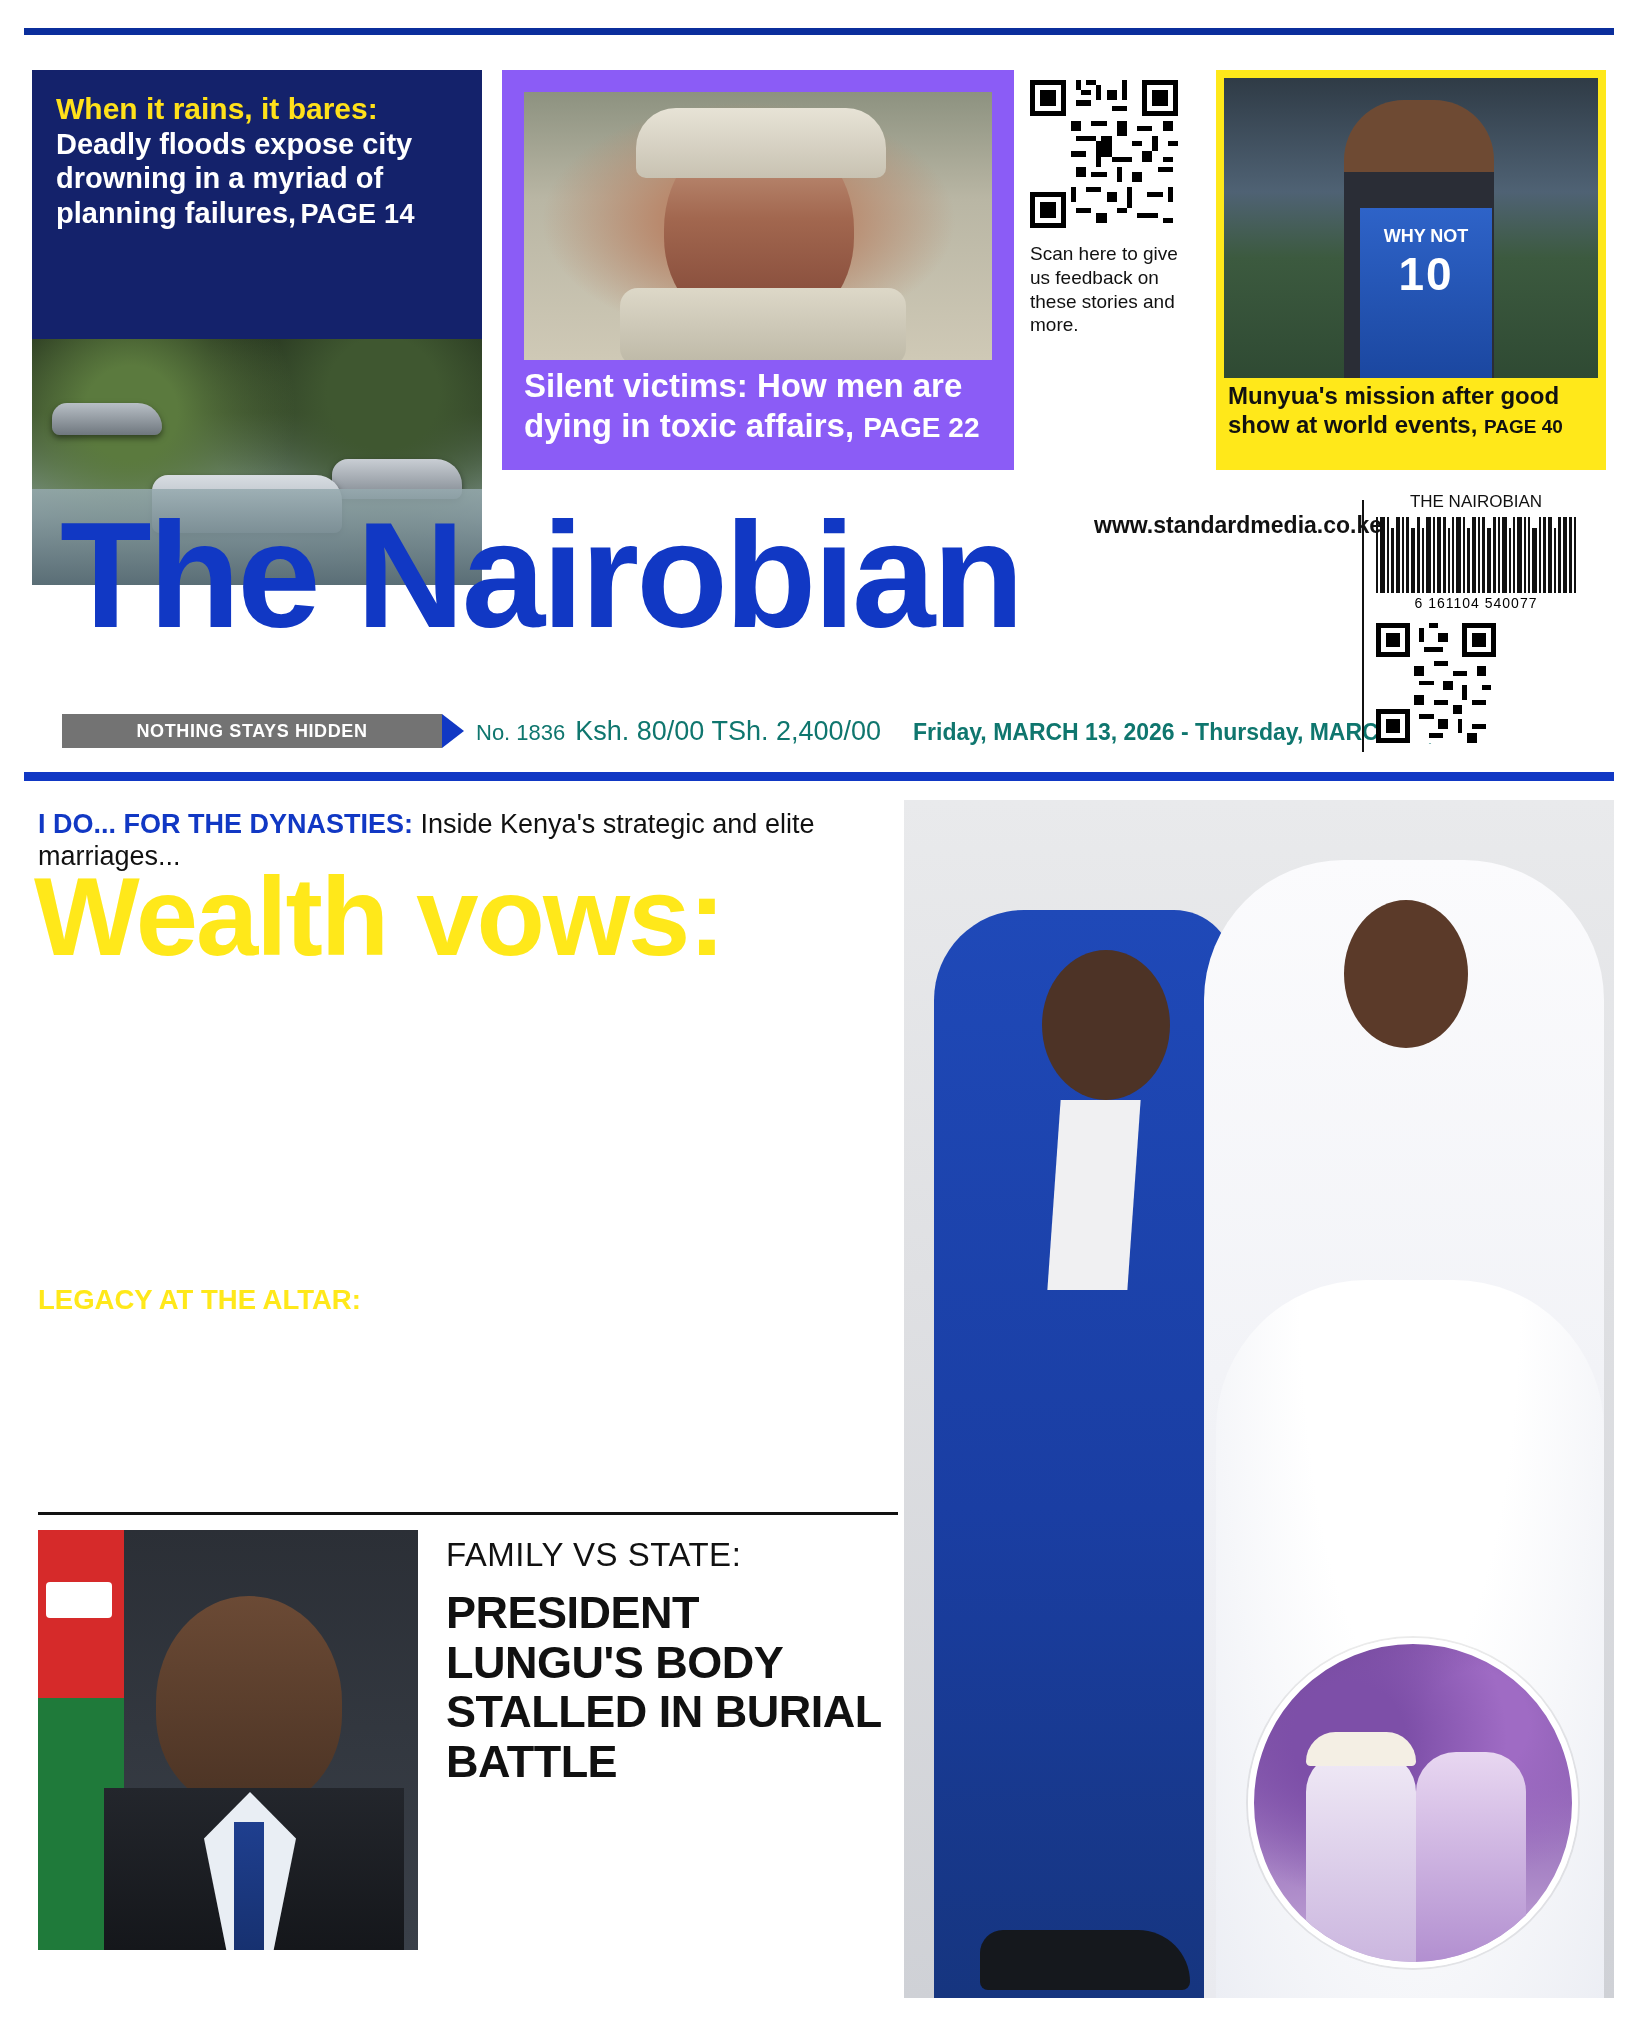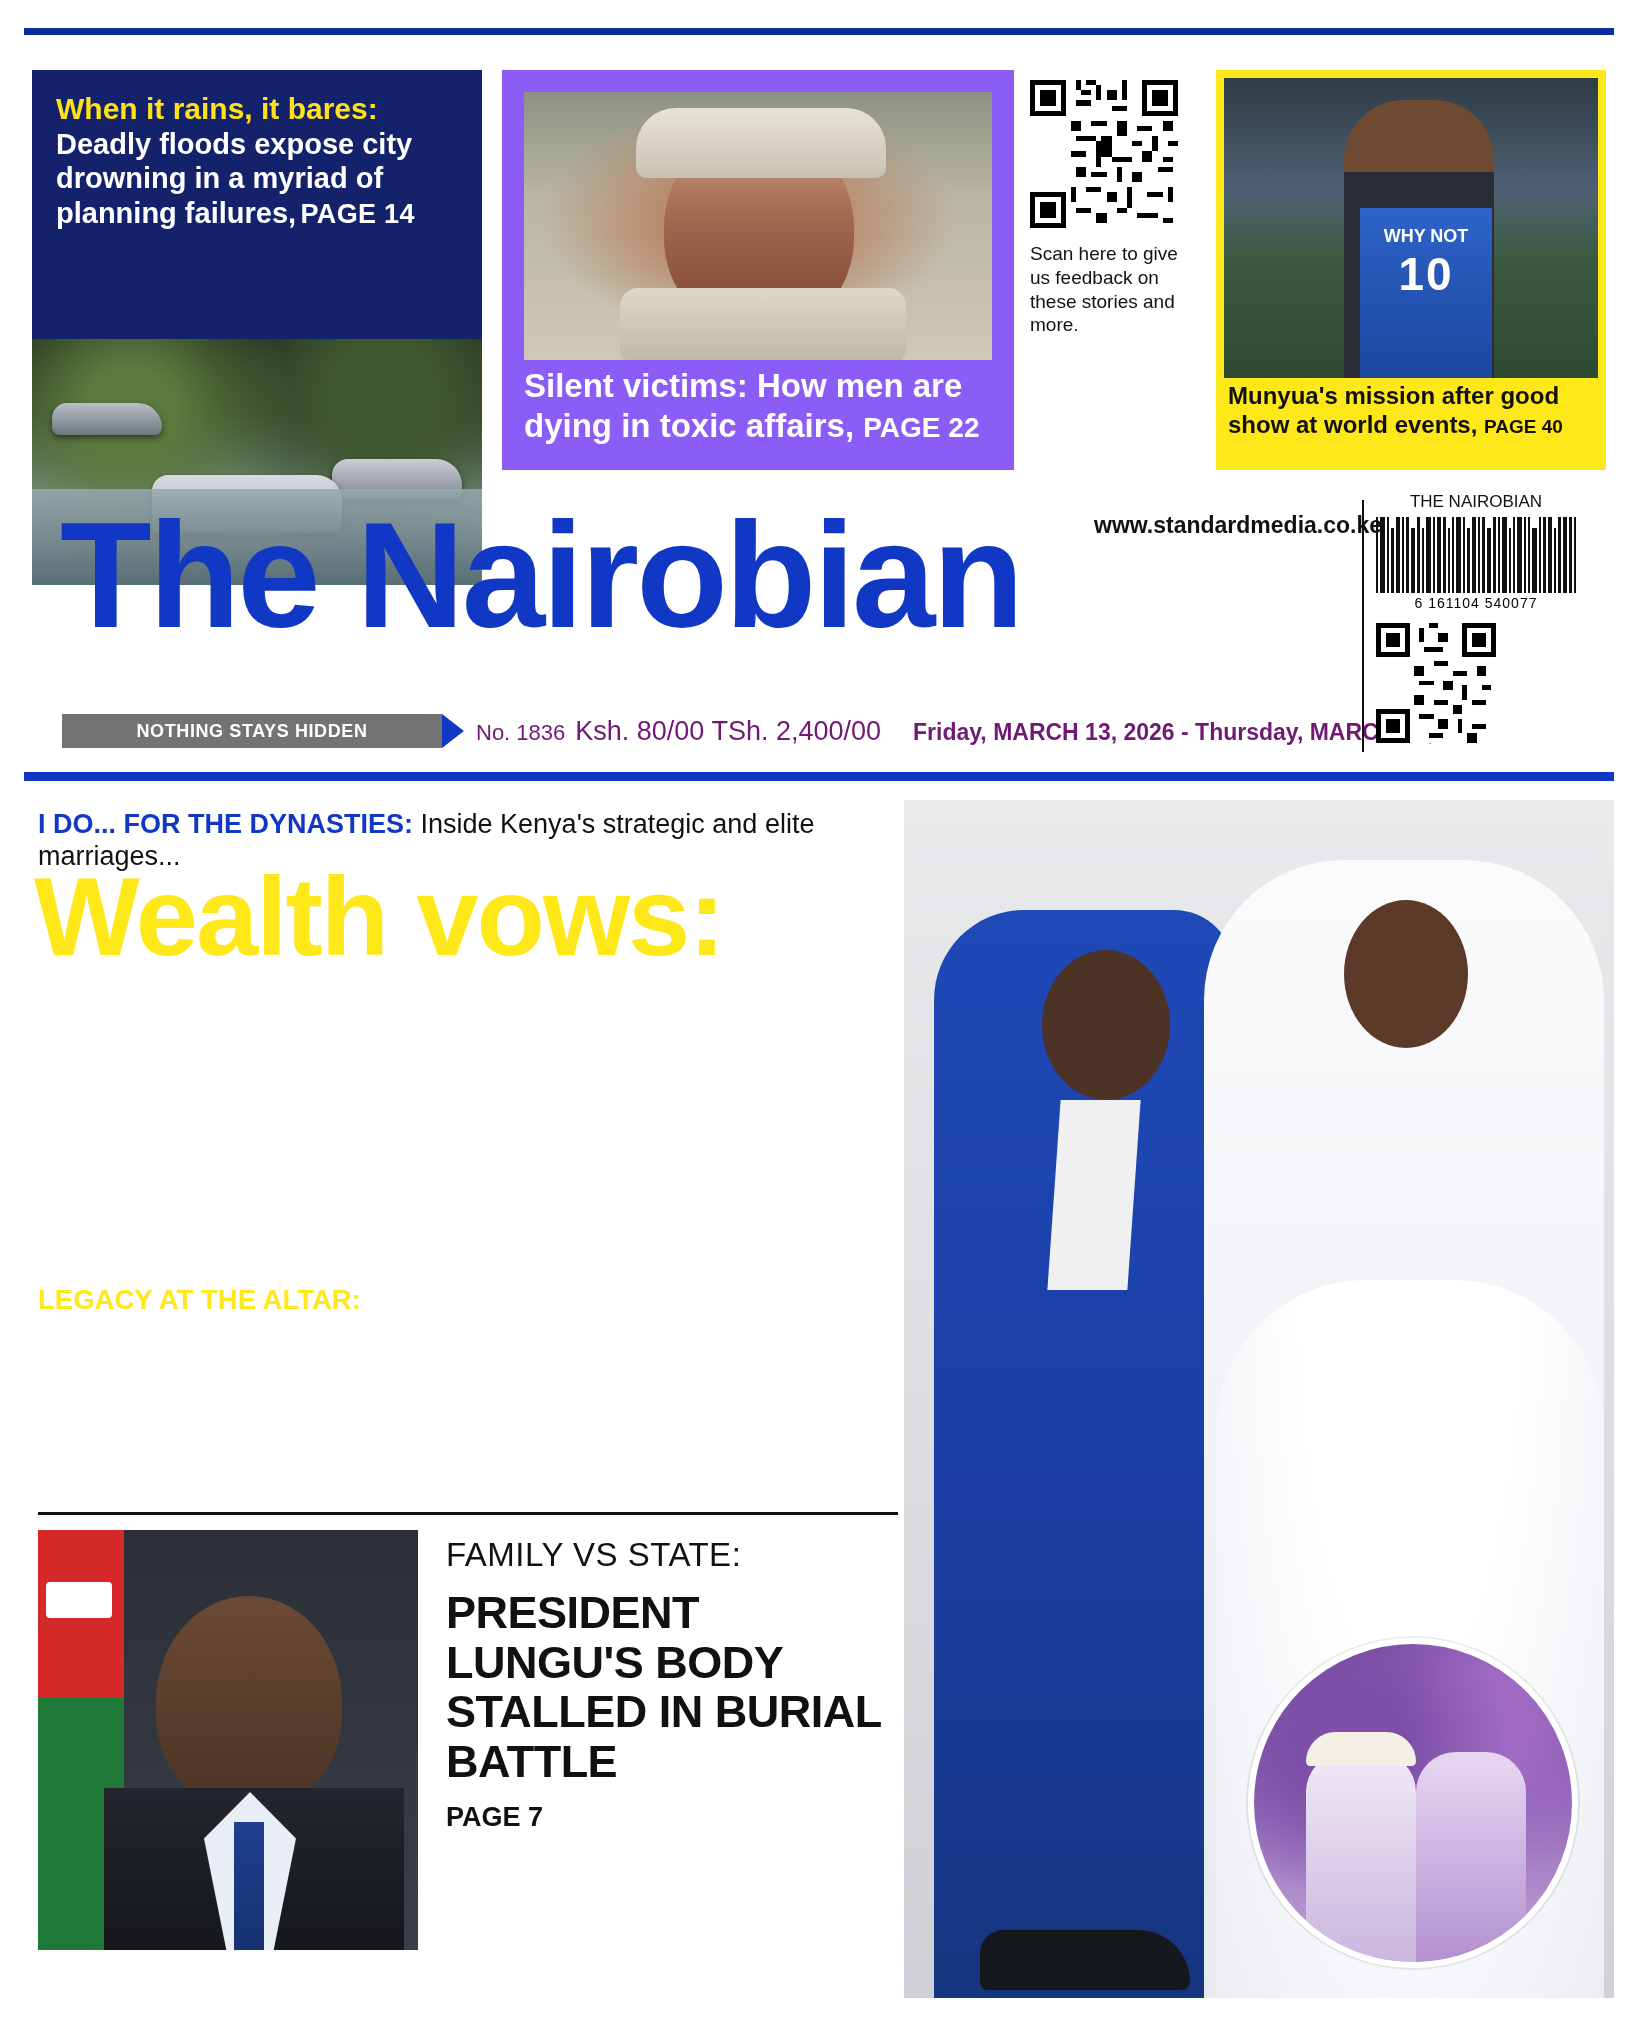--- a/index.html
+++ b/index.html
@@ -153,21 +153,21 @@
     background: #737373; color: #fff; font-size: 18px; font-weight: bold;
     letter-spacing: .6px; display: flex; align-items: center; justify-content: center;
   }
   .tagline::after {
     content: ""; position: absolute; right: -22px; top: 0;
     border-left: 22px solid #1138c4;
     border-top: 17px solid transparent; border-bottom: 17px solid transparent;
   }
   .issue-line {
     position: absolute; left: 452px; top: 224px;
-    font-size: 24px; color: #701a75; display: flex; align-items: baseline; gap: 10px;
+    font-size: 24px; color: #0f766e; display: flex; align-items: baseline; gap: 10px;
   }
   .issue-line .no { font-size: 22px; }
   .issue-line .price { font-size: 27px; font-weight: normal; }
   .issue-line .date { font-size: 23px; font-weight: bold; margin-left: 22px; }
 
   .barcode-area {
     position: absolute; left: 1352px; top: 0; width: 200px;
   }
   .barcode-area .lbl { font-size: 17px; color: #111; text-align: center; }
   .barcode { height: 76px; display: flex; align-items: flex-end; gap: 2px; margin-top: 5px; }
@@ -574,18 +574,17 @@
       <div class="bot-photo">
         <div class="flag"></div>
         <div class="head"></div>
         <div class="suit"></div>
         <div class="shirt"></div>
         <div class="tie"></div>
       </div>
       <div class="bot-text">
         <div class="bot-kicker">FAMILY VS STATE:</div>
         <div class="bot-head">PRESIDENT LUNGU'S BODY STALLED IN BURIAL BATTLE</div>
-        <div class="bot-page">PAGE 7</div>
       </div>
     </div>
   </div>
 
 </div>
 
 </body></html>

